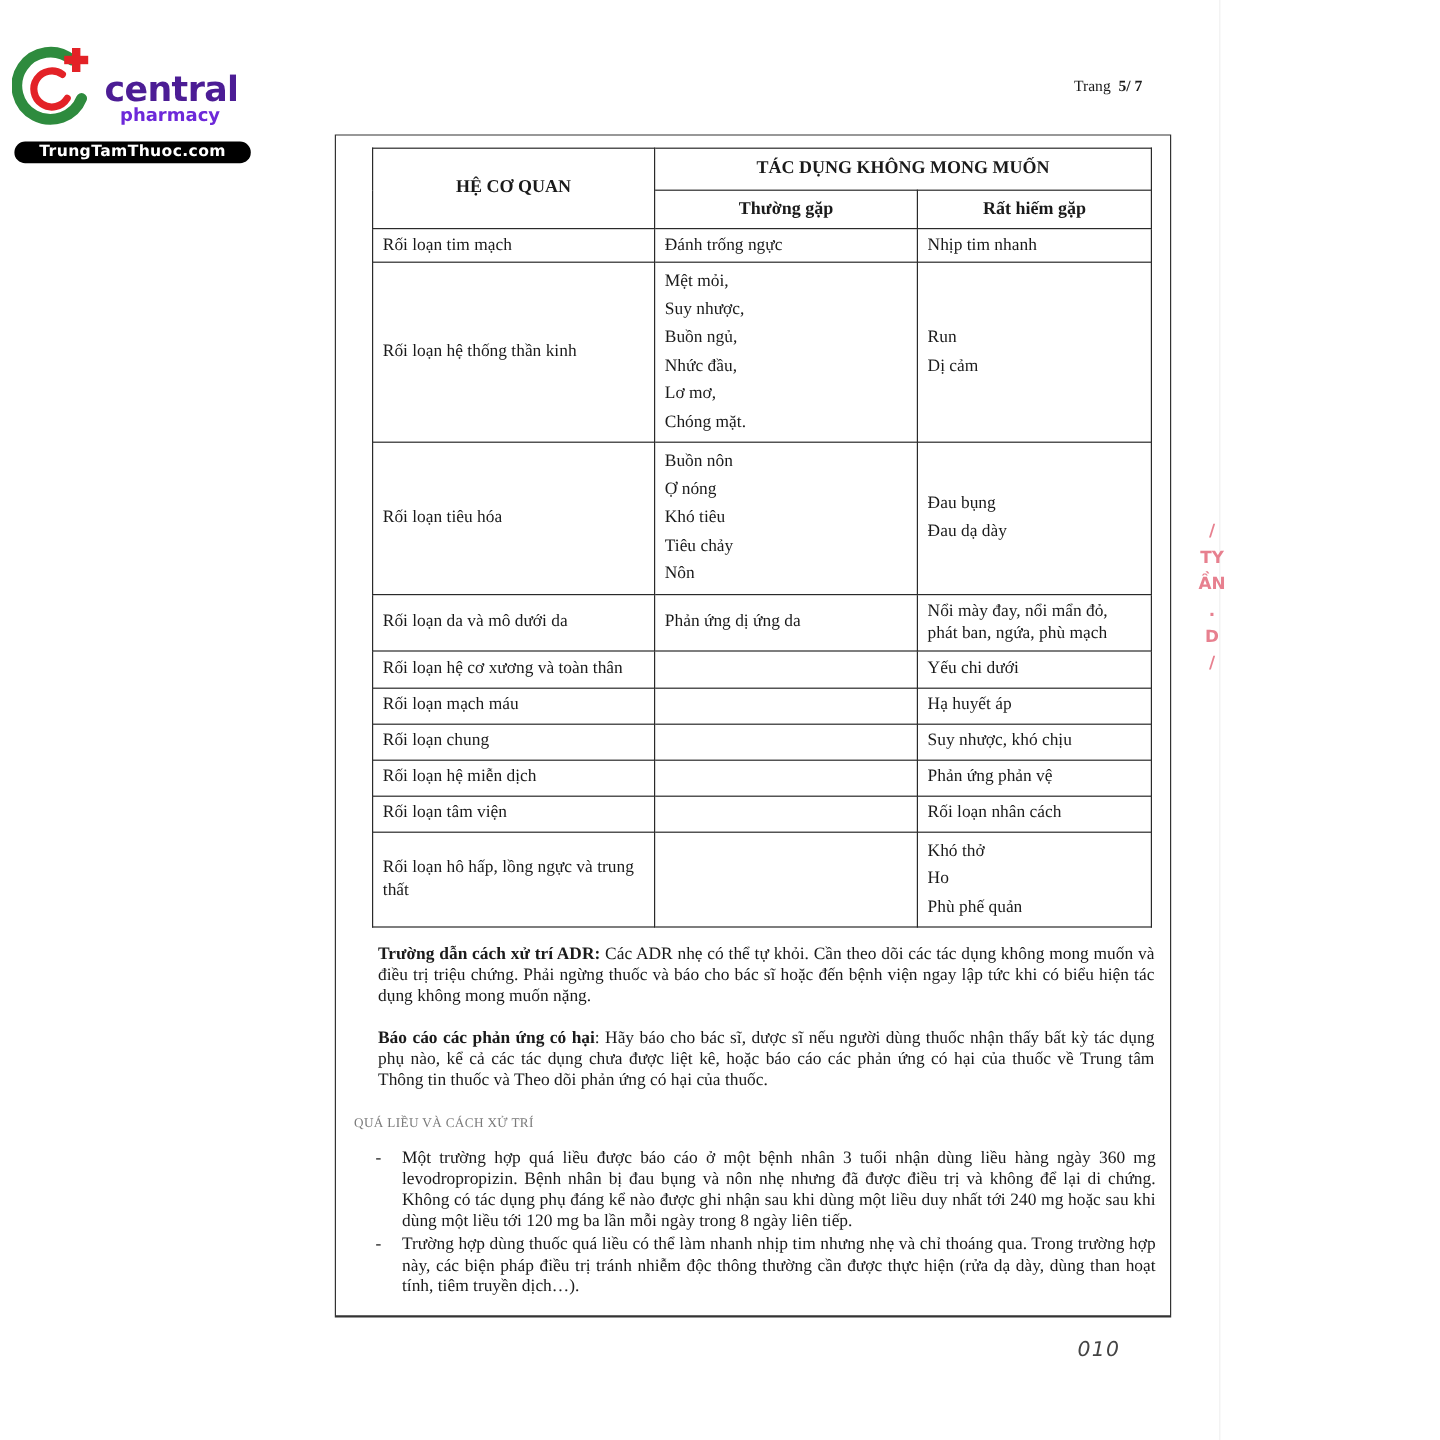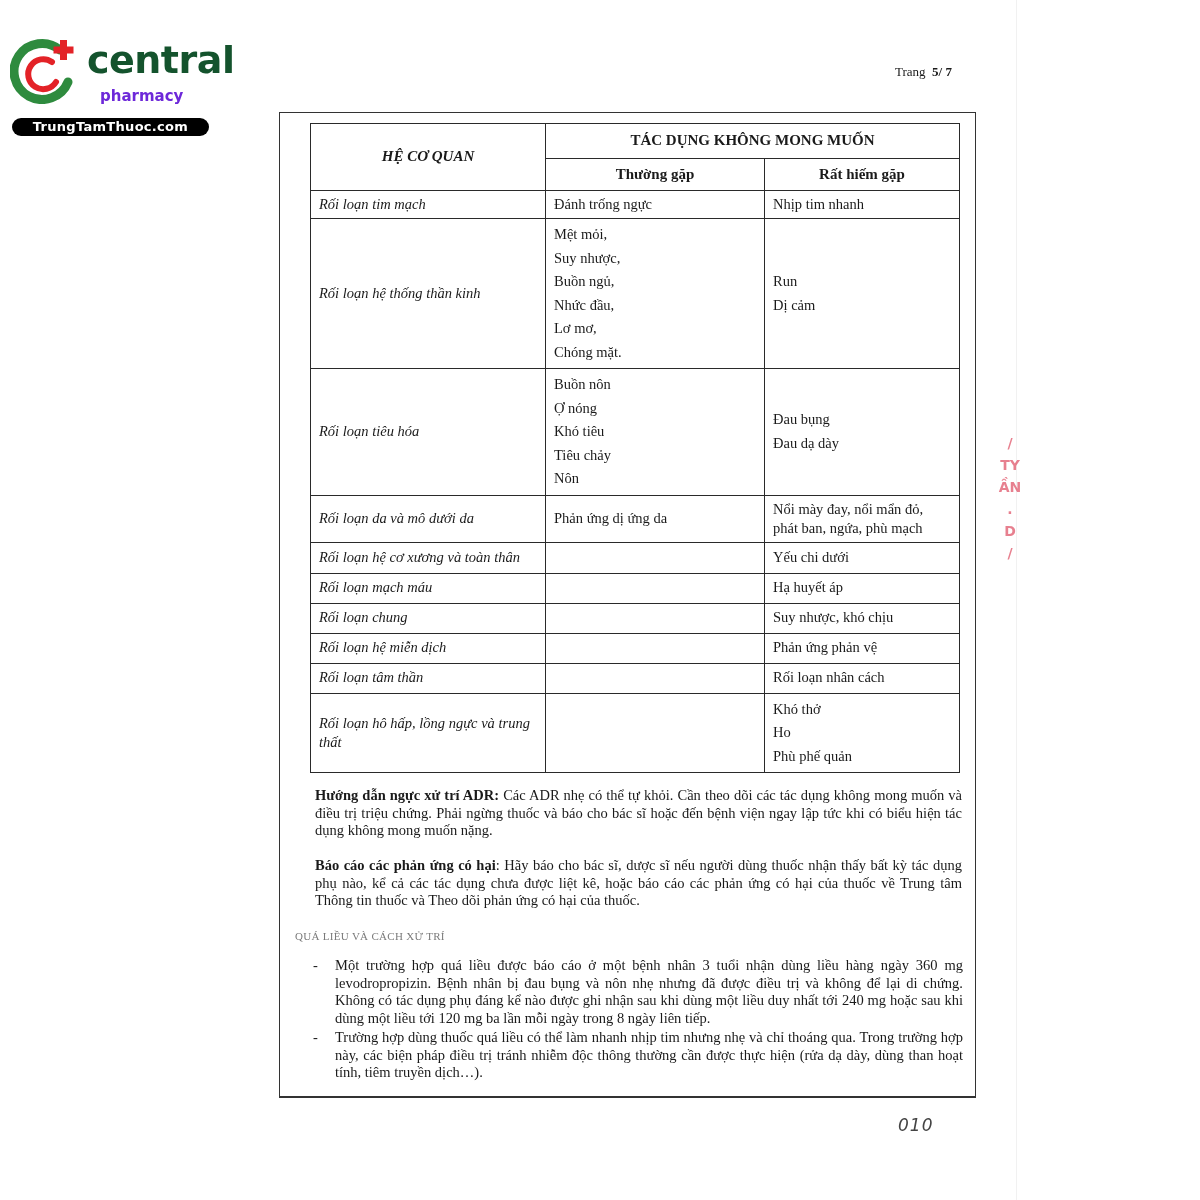--- a/index.html
+++ b/index.html
@@ -4,41 +4,41 @@
 <style>
   html, body { margin:0; padding:0; }
   body {
     width:1200px; height:1200px; position:relative; overflow:hidden;
     background:#ffffff; color:#1a1a1a;
     font-family:"Liberation Serif","DejaVu Serif",serif;
   }
   
   .logo { position:absolute; left:10px; top:38px; width:205px; height:98px; }
   .logo-mark { position:absolute; left:0; top:0; width:68px; height:66px; }
-  .logo-word { position:absolute; left:77px; top:2px; font-family:"DejaVu Sans","Liberation Sans",sans-serif;
-    font-size:38px; font-weight:bold; color:#14532d; letter-spacing:-0.5px; line-height:40px; }
+  .logo-word { position:absolute; left:77px; top:16px; font-family:"DejaVu Sans","Liberation Sans",sans-serif;
+    font-size:29px; font-weight:bold; color:#4c1d95; letter-spacing:-0.5px; line-height:40px; }
   .logo-sub { position:absolute; left:90px; top:49px; font-family:"DejaVu Sans","Liberation Sans",sans-serif;
     font-size:15px; font-weight:bold; color:#6d28d9; line-height:18px; }
   .logo-banner { position:absolute; left:2px; top:80px; width:197px; height:18px; border-radius:9px;
     background:#000000; color:#fff; text-align:center; font-family:"DejaVu Sans","Liberation Sans",sans-serif;
     font-size:13px; font-weight:bold; line-height:18px; letter-spacing:0.3px; }
 
   .page-num { position:absolute; left:895px; top:64px; font-size:13px; }
   .page-num b { font-weight:bold; }
 
   
   .frame { position:absolute; left:279px; top:112px; width:697px; height:986px;
     border-left:1.5px solid #333; border-top:1.5px solid #333; border-right:1.5px solid #333; border-bottom:2px solid #333; box-sizing:border-box; }
 
   
   table.adr { position:absolute; left:310px; top:123px; width:650px; border-collapse:collapse;
     font-size:14.5px; line-height:23.5px; }
   table.adr td, table.adr th { border:1.3px solid #2a2a2a; padding:0 8px; vertical-align:middle; text-align:left; }
   table.adr th { font-weight:bold; text-align:center; font-size:15px; }
-  .c1 { width:218px;font-style:italic; }
+  .c1 { width:218px; }
   .c2 { width:202px; }
   .line { display:block; }
   .multi { padding-top:4px !important; padding-bottom:4px !important; }
 
   
   .para { position:absolute; left:315px; width:647px; font-size:14.5px; line-height:17.5px; text-align:justify; }
   .para b { font-weight:bold; }
   .section-title { position:absolute; left:295px; top:930px; font-size:11px; color:#7a7a7a; letter-spacing:0.3px; }
   ul.overdose { position:absolute; left:313px; top:957px; width:650px; margin:0; padding:0; list-style:none;
     font-size:14.5px; line-height:17.5px; text-align:justify; }
@@ -157,40 +157,40 @@
         </td>
       </tr>
       <tr style="height: 30px;">
         <td class="c1">Rối loạn hệ miễn dịch</td>
         <td class="c2"></td>
         <td class="">
           <span class="line">Phản ứng phản vệ</span>
         </td>
       </tr>
       <tr style="height: 30px;">
-        <td class="c1">Rối loạn tâm thần</td>
+        <td class="c1">Rối loạn tâm viện</td>
         <td class="c2"></td>
         <td class="">
           <span class="line">Rối loạn nhân cách</span>
         </td>
       </tr>
       <tr style="height: 79px;">
         <td class="c1" style="line-height: 19px;">Rối loạn hô hấp, lồng ngực và trung thất</td>
         <td class="c2"></td>
         <td class="multi">
           <span class="line">Khó thở</span>
           <span class="line">Ho</span>
           <span class="line">Phù phế quản</span>
         </td>
       </tr>
     </tbody>
 </table>
 
 <div class="para" style="top:787px">
-  <b>Hướng dẫn ngực xử trí ADR:</b><span> Các ADR nhẹ có thể tự khỏi. Cần theo dõi các tác dụng không mong muốn và điều trị triệu chứng. Phải ngừng thuốc và báo cho bác sĩ hoặc đến bệnh viện ngay lập tức khi có biểu hiện tác dụng không mong muốn nặng.</span>
+  <b>Trường dẫn cách xử trí ADR:</b><span> Các ADR nhẹ có thể tự khỏi. Cần theo dõi các tác dụng không mong muốn và điều trị triệu chứng. Phải ngừng thuốc và báo cho bác sĩ hoặc đến bệnh viện ngay lập tức khi có biểu hiện tác dụng không mong muốn nặng.</span>
 </div>
 
 <div class="para" style="top:857px">
   <b>Báo cáo các phản ứng có hại</b><span>: Hãy báo cho bác sĩ, dược sĩ nếu người dùng thuốc nhận thấy bất kỳ tác dụng phụ nào, kể cả các tác dụng chưa được liệt kê, hoặc báo cáo các phản ứng có hại của thuốc về Trung tâm Thông tin thuốc và Theo dõi phản ứng có hại của thuốc.</span>
 </div>
 
 <div class="section-title">QUÁ LIỀU VÀ CÁCH XỬ TRÍ</div>
 <ul class="overdose">
   <li>
     <span class="dash">-</span>

